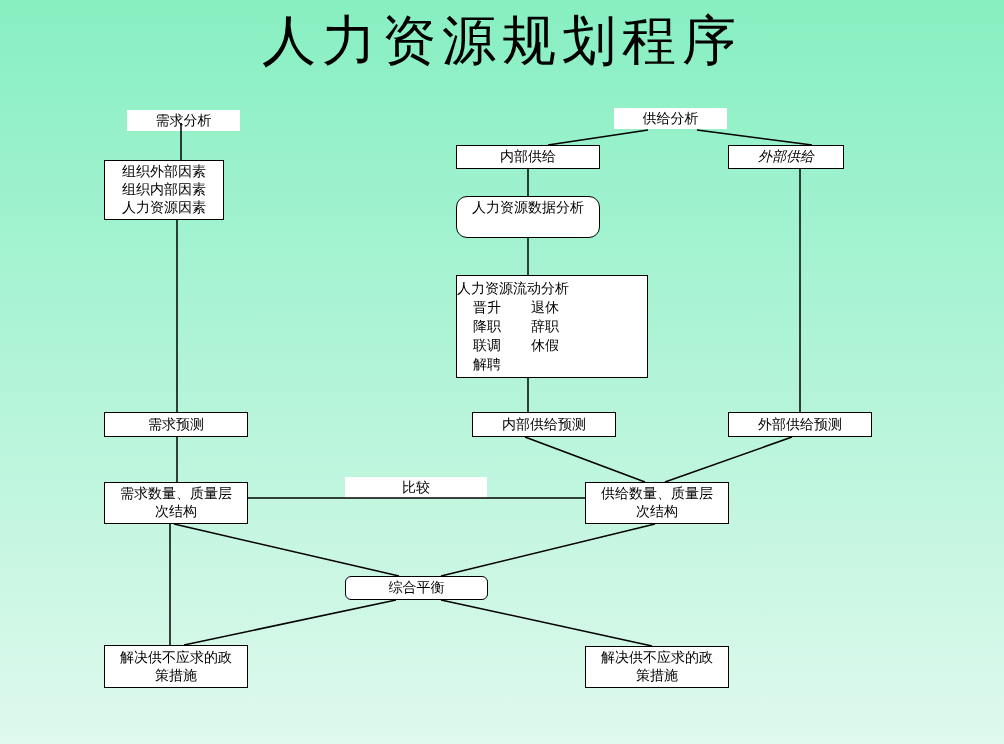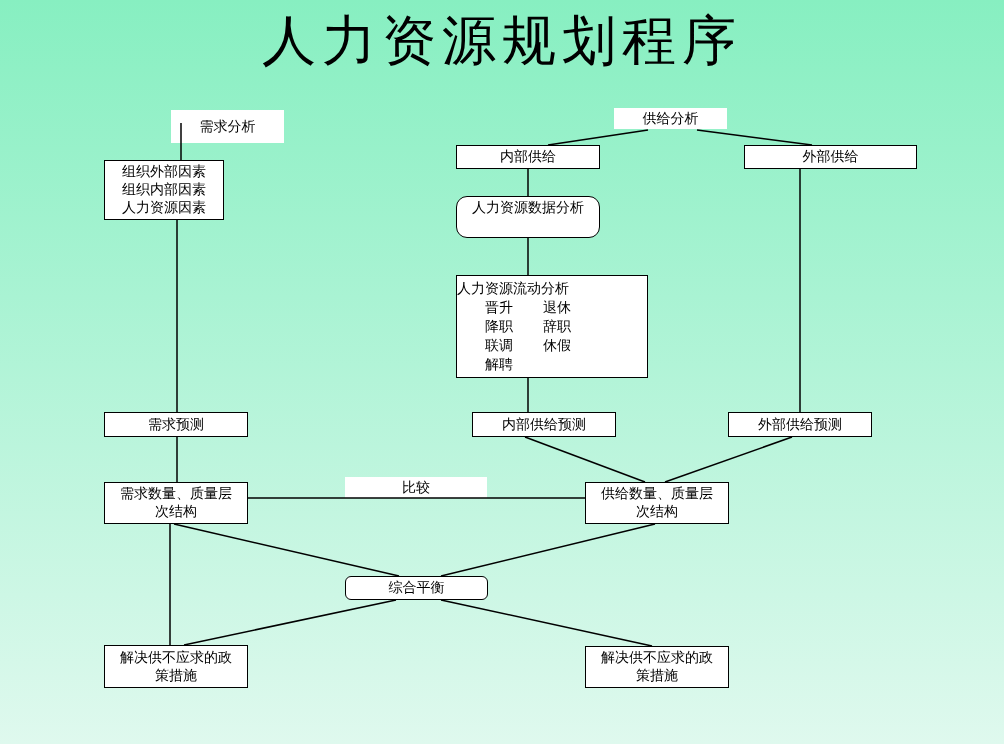--- a/index.html
+++ b/index.html
@@ -23,33 +23,33 @@
     box-sizing:border-box;
     background:#fff;
     font-size:14px;line-height:18px;
     display:flex;align-items:center;justify-content:center;
     text-align:center;
     white-space:pre-line;
   }
   .bordered{border:1.5px solid #000;}
   .top-align{align-items:flex-start;padding-top:2px;border-radius:11px;}
   
-  [data-name="node-demand-analysis"]{left:127px;top:110px;width:113px;height:33px;margin-left:44px;}
+  [data-name="node-demand-analysis"]{left:127px;top:110px;width:113px;height:21px;}
   [data-name="node-factors"]{left:104px;top:160px;width:120px;height:60px;}
   [data-name="node-supply-analysis"]{left:614px;top:108px;width:113px;height:21px;}
   [data-name="node-internal-supply"]{left:456px;top:145px;width:144px;height:24px;}
-  [data-name="node-external-supply"]{left:744px;top:145px;width:173px;height:24px;}
+  [data-name="node-external-supply"]{left:728px;top:145px;width:116px;height:24px;font-style:italic;}
   [data-name="node-hr-data-analysis"]{left:456px;top:196px;width:144px;height:42px;}
   [data-name="node-hr-flow-analysis"]{
     left:456px;top:275px;width:192px;height:103px;
     display:block;text-align:left;white-space:normal;
     padding-top:3px;line-height:19px;
   }
   .flow-title{}
-  .flow-row{padding-left:28px;}
+  .flow-row{padding-left:16px;}
   .flow-col1{display:inline-block;width:58px;}
   [data-name="node-demand-forecast"]{left:104px;top:412px;width:144px;height:25px;}
   [data-name="node-internal-supply-forecast"]{left:472px;top:412px;width:144px;height:25px;}
   [data-name="node-external-supply-forecast"]{left:728px;top:412px;width:144px;height:25px;}
   [data-name="node-demand-structure"]{left:104px;top:482px;width:144px;height:42px;}
   [data-name="node-compare"]{left:345px;top:477px;width:142px;height:21px;}
   [data-name="node-supply-structure"]{left:585px;top:482px;width:144px;height:42px;}
   [data-name="node-balance"]{left:345px;top:576px;width:143px;height:24px;border-radius:6px;}
   [data-name="node-policy-left"]{left:104px;top:645px;width:144px;height:43px;}
   [data-name="node-policy-right"]{left:585px;top:646px;width:144px;height:42px;}

